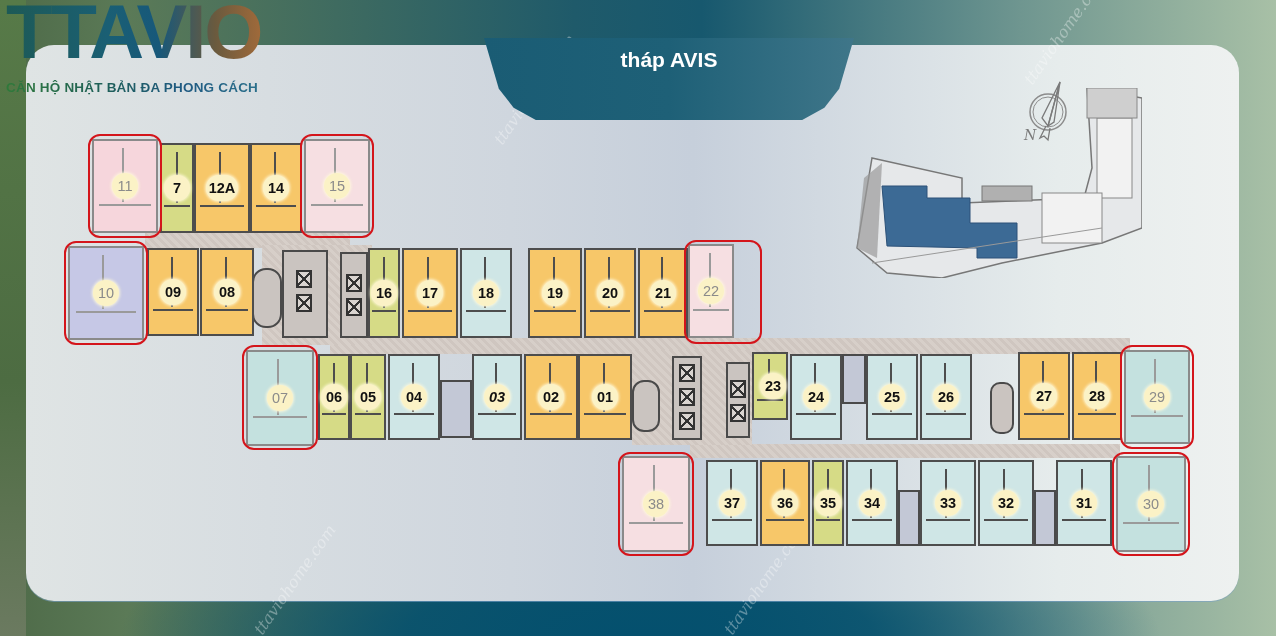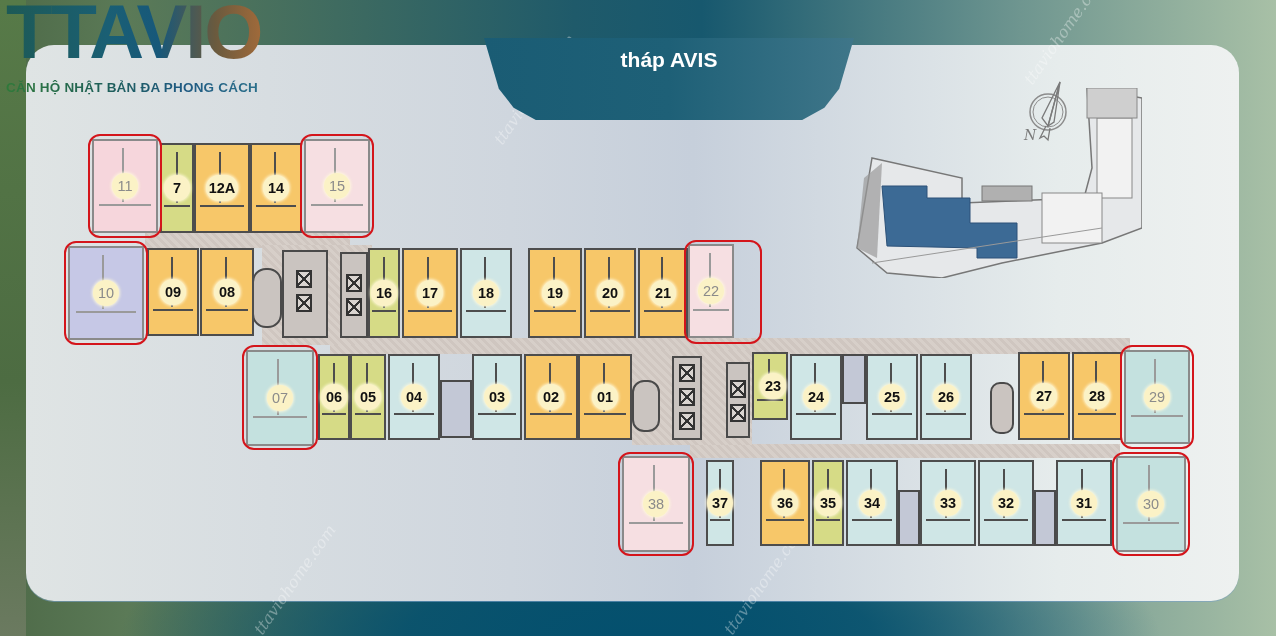--- a/index.html
+++ b/index.html
@@ -225,21 +225,21 @@
   </div>
 <div class="unit c-green" style="left:318px; top:354px; width:32px; height:86px;">
   <span class="badge">06</span>
   </div>
 <div class="unit c-green" style="left:350px; top:354px; width:36px; height:86px;">
   <span class="badge">05</span>
   </div>
 <div class="unit c-blue" style="left:388px; top:354px; width:52px; height:86px;">
   <span class="badge">04</span>
   </div>
-<div class="unit c-blue" style="left:472px; top:354px; width:50px; height:86px;">
+<div class="unit c-blue" style="left:472px; top:354px; width:50px; height:86px;font-style:italic;">
   <span class="badge">03</span>
   </div>
 <div class="unit c-yellow" style="left:524px; top:354px; width:54px; height:86px;">
   <span class="badge">02</span>
   </div>
 <div class="unit c-yellow" style="left:578px; top:354px; width:54px; height:86px;">
   <span class="badge">01</span>
   </div>
 <div class="core" style="left:440px; top:380px; width:32px; height:58px; background:#c3c8d6;"></div>
 
@@ -262,21 +262,21 @@
 <div class="unit c-yellow" style="left:1072px; top:352px; width:50px; height:88px;">
   <span class="badge">28</span>
   </div>
 <div class="unit c-teal highlight" style="left:1124px; top:350px; width:66px; height:94px;">
   <span class="badge">29</span>
   </div>
 
 <div class="unit c-pink2 highlight" style="left:622px; top:456px; width:68px; height:96px;">
   <span class="badge">38</span>
   </div>
-<div class="unit c-blue" style="left:706px; top:460px; width:28px; height:86px;">
+<div class="unit c-blue" style="left:706px; top:460px; width:52px; height:86px;">
   <span class="badge">37</span>
   </div>
 <div class="unit c-yellow" style="left:760px; top:460px; width:50px; height:86px;">
   <span class="badge">36</span>
   </div>
 <div class="unit c-green" style="left:812px; top:460px; width:32px; height:86px;">
   <span class="badge">35</span>
   </div>
 <div class="unit c-blue" style="left:846px; top:460px; width:52px; height:86px;">
   <span class="badge">34</span>

